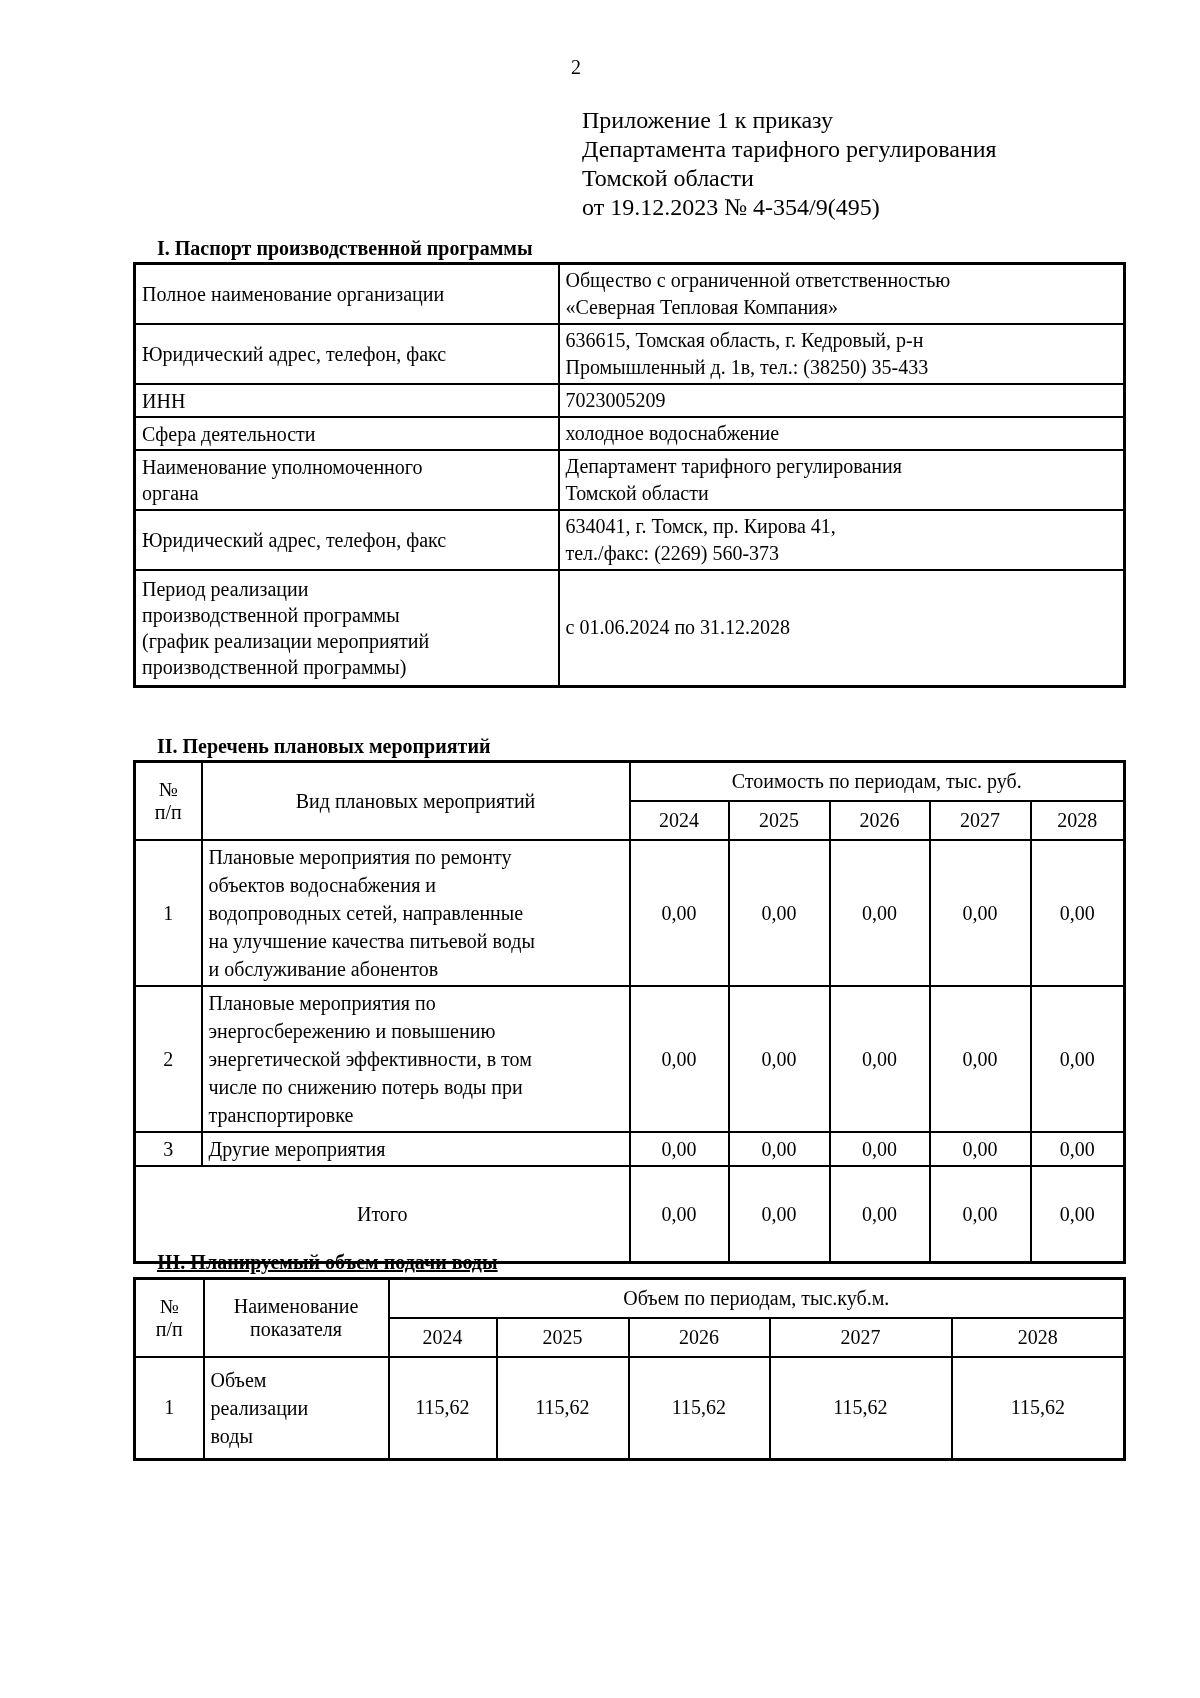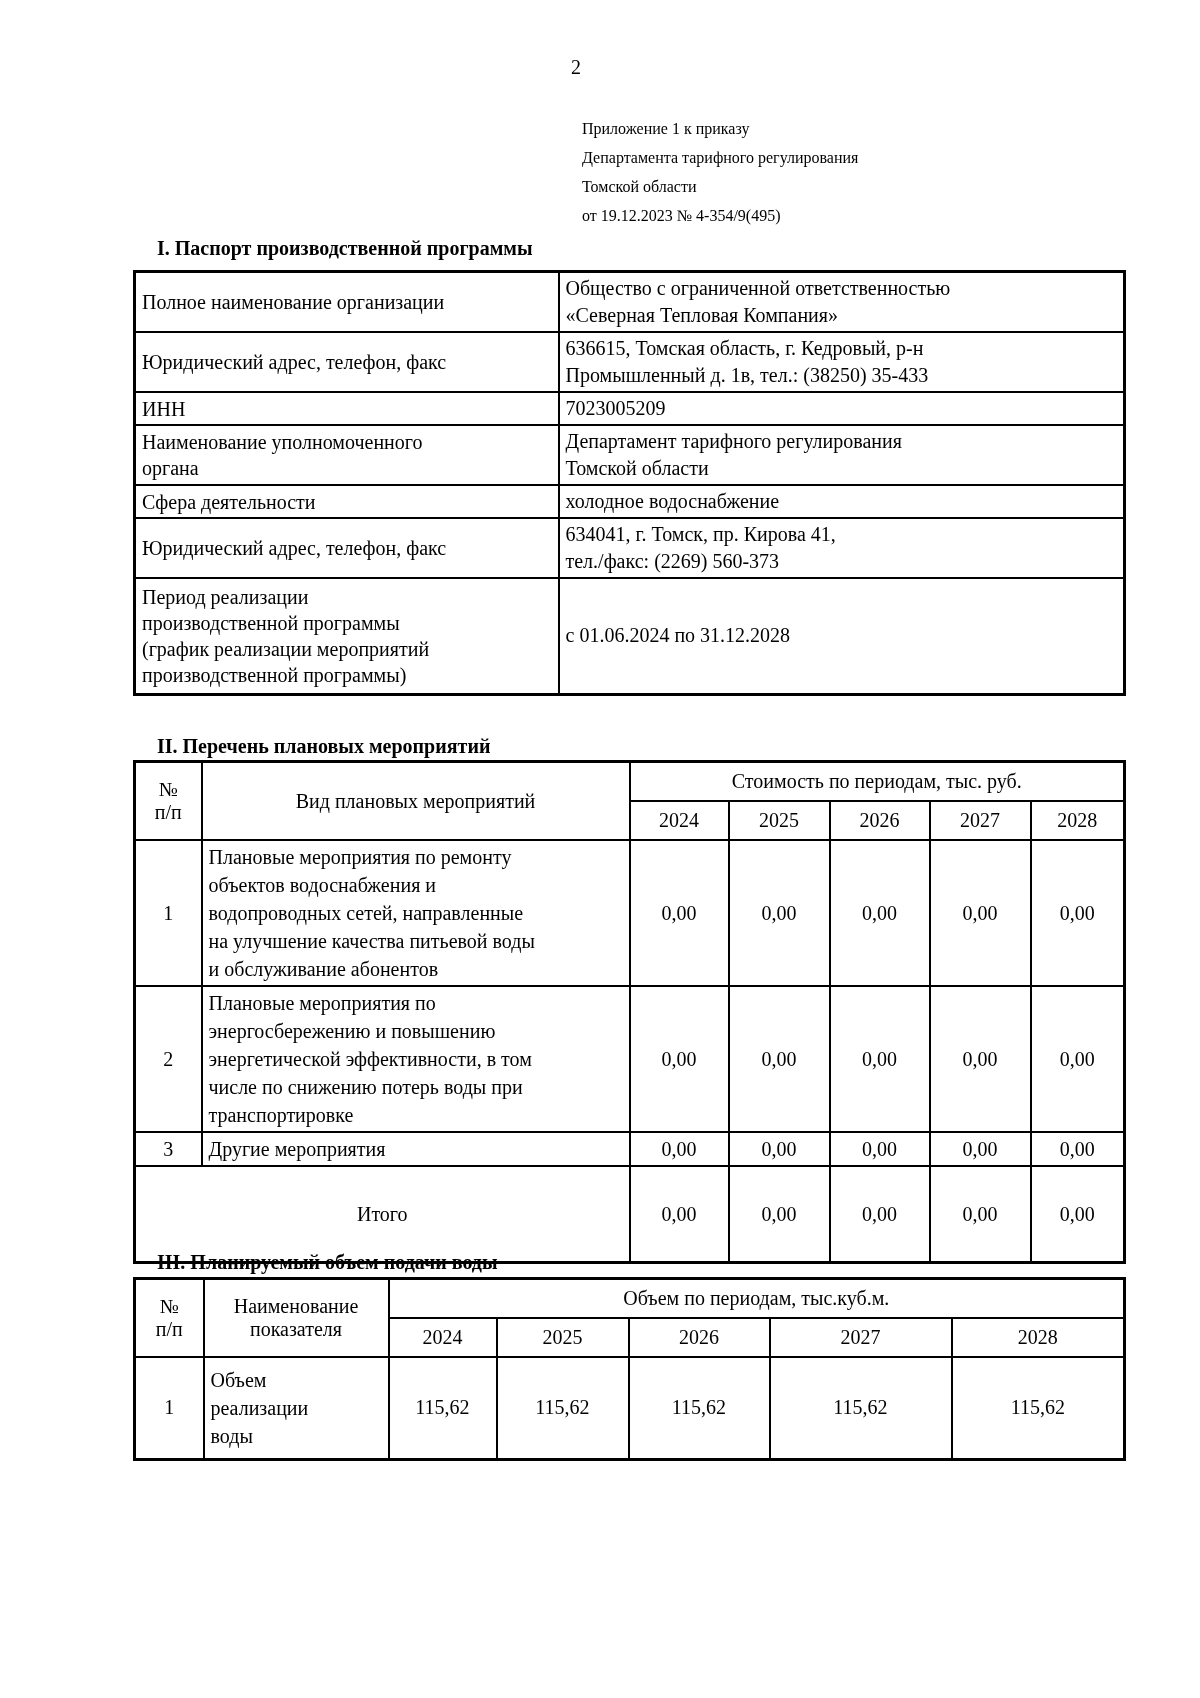--- a/index.html
+++ b/index.html
@@ -2,35 +2,35 @@
 <html><head>
 <meta charset="utf-8">
 <style>
   html,body{margin:0;padding:0;background:#ffffff;}
   .page{
     position:relative;width:1200px;height:1698px;background:#ffffff;
     font-family:"Liberation Serif", serif;color:#000;font-size:20px;
     overflow:hidden;
   }
   .page-number{position:absolute;top:56px;left:571px;font-size:20px;}
-  .header-block{position:absolute;left:582px;top:114px;line-height:29px;font-size:16px;}
+  .header-block{position:absolute;left:582px;top:106px;line-height:29px;font-size:24px;}
   .sec-title{position:absolute;left:133px;font-weight:bold;font-size:20px;white-space:nowrap;margin-left:24px;}
   .s1-title{top:237px;}
   .s2-title{top:735px;}
-  .s3-title{top:1251px;}
+  .s3-title{top:1251px;text-decoration:underline;}
   table.doc{
     position:absolute;left:133px;width:990px;
     border-collapse:collapse;table-layout:fixed;
     border:3px solid #000;
   }
   table.doc td, table.doc th{
     border:2px solid #000;vertical-align:middle;
     font-weight:normal;font-size:20px;padding:2px 6px;
   }
-  .t1{top:270px;}
+  .t1{top:262px;}
   .t2{top:760px;}
   .t3{top:1277px;}
   .lbl{font-weight:bold;text-align:left;padding-left:8px;line-height:26px;}
   .val{line-height:27px;}
   .ctr{text-align:center;}
   .name-cell{text-align:left;padding-left:10px;line-height:28px;}
   .ln{white-space:nowrap;}
   .years td{height:33px;text-align:center;}
   .grp{text-align:center;height:33px;}
   .numcol{text-align:center;line-height:27px;}
@@ -69,33 +69,33 @@
       <td class="lbl">Юридический адрес, телефон, факс</td>
       <td class="val">
         <div class="ln">636615, Томская область, г. Кедровый, р-н</div>
         <div class="ln">Промышленный д. 1в, тел.: (38250) 35-433</div>
       </td>
     </tr>
     <tr style="height:28px">
       <td class="lbl">ИНН</td>
       <td class="val">7023005209</td>
     </tr>
+    <tr style="height:29px">
+      <td class="lbl">Сфера деятельности</td>
+      <td class="val">холодное водоснабжение</td>
+    </tr>
     <tr style="height:55px">
       <td class="lbl">
         <div class="ln">Наименование уполномоченного</div>
         <div class="ln">органа</div>
       </td>
       <td class="val">
         <div class="ln">Департамент тарифного регулирования</div>
         <div class="ln">Томской области</div>
       </td>
-    </tr>
-    <tr style="height:29px">
-      <td class="lbl">Сфера деятельности</td>
-      <td class="val">холодное водоснабжение</td>
     </tr>
     <tr style="height:55px">
       <td class="lbl">Юридический адрес, телефон, факс</td>
       <td class="val">
         <div class="ln">634041, г. Томск, пр. Кирова 41,</div>
         <div class="ln">тел./факс: (2269) 560-373</div>
       </td>
     </tr>
     <tr style="height:116px">
       <td class="lbl">

